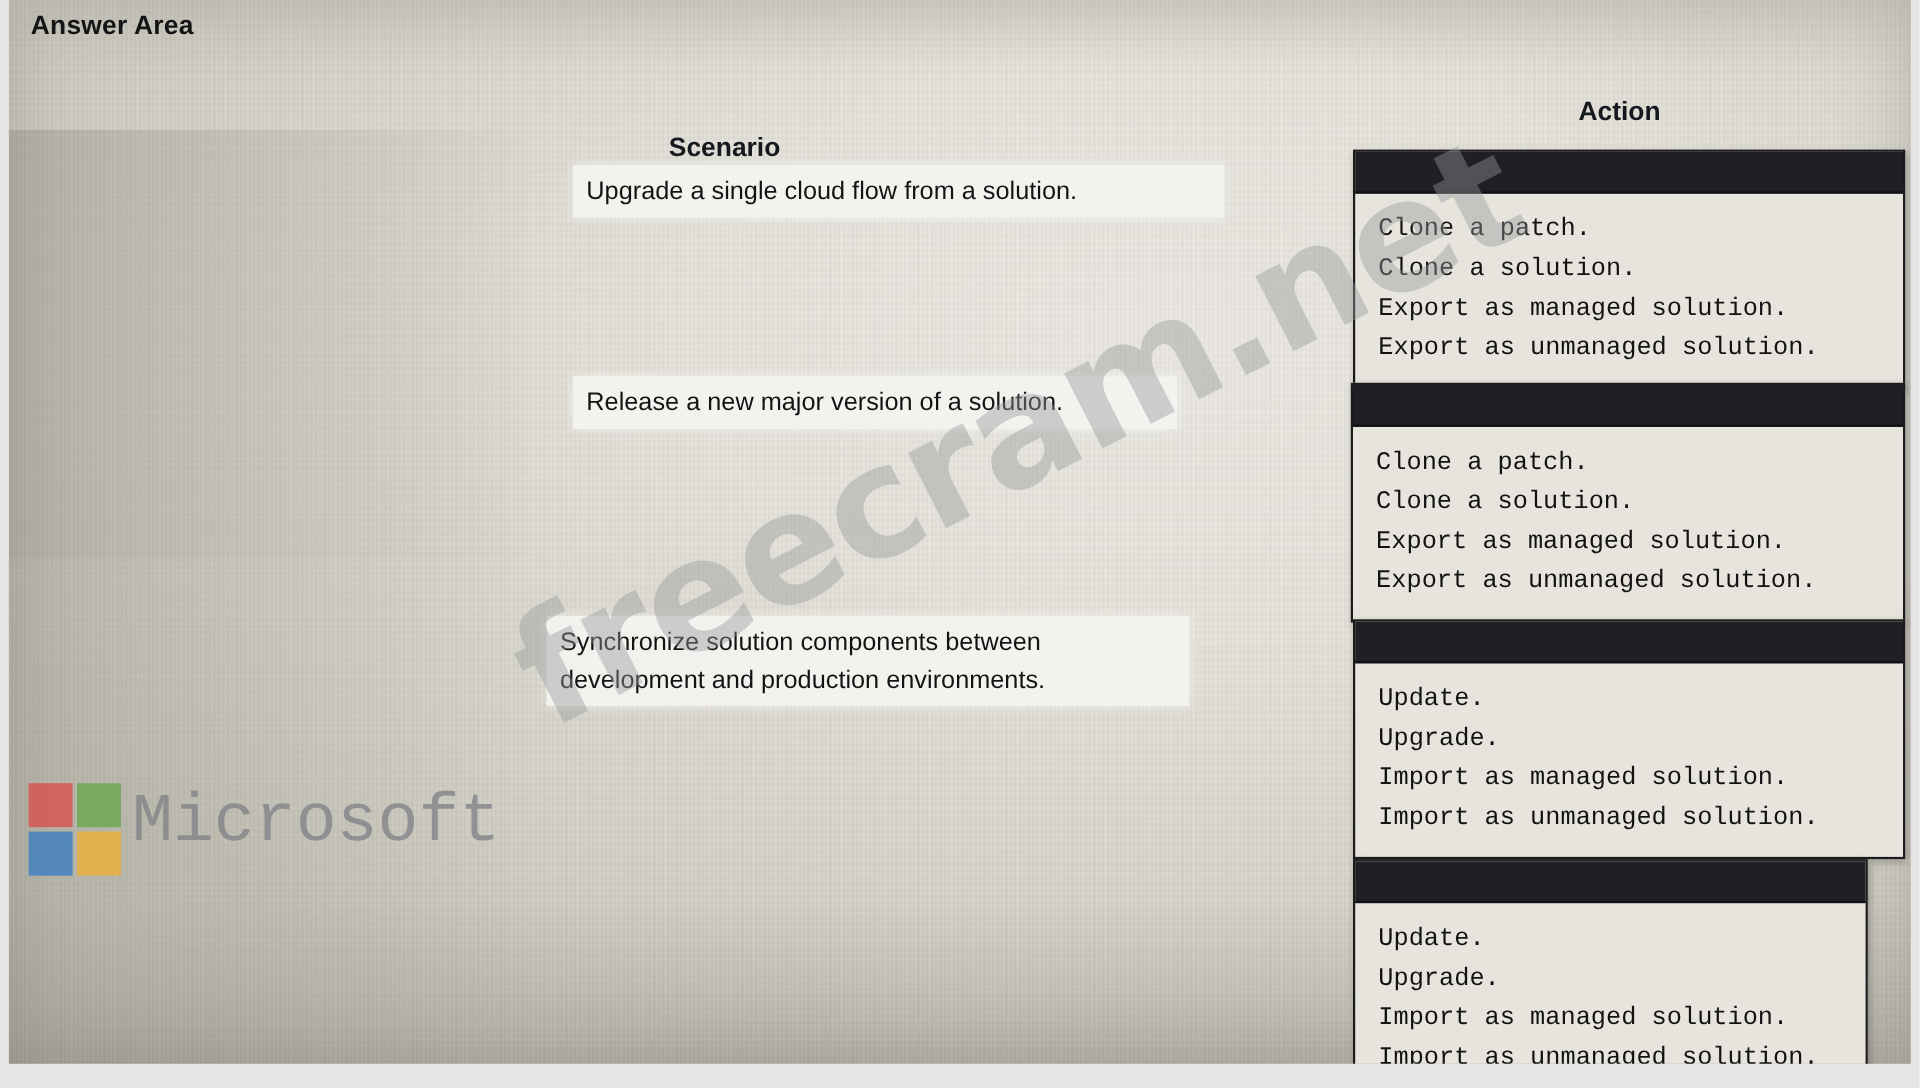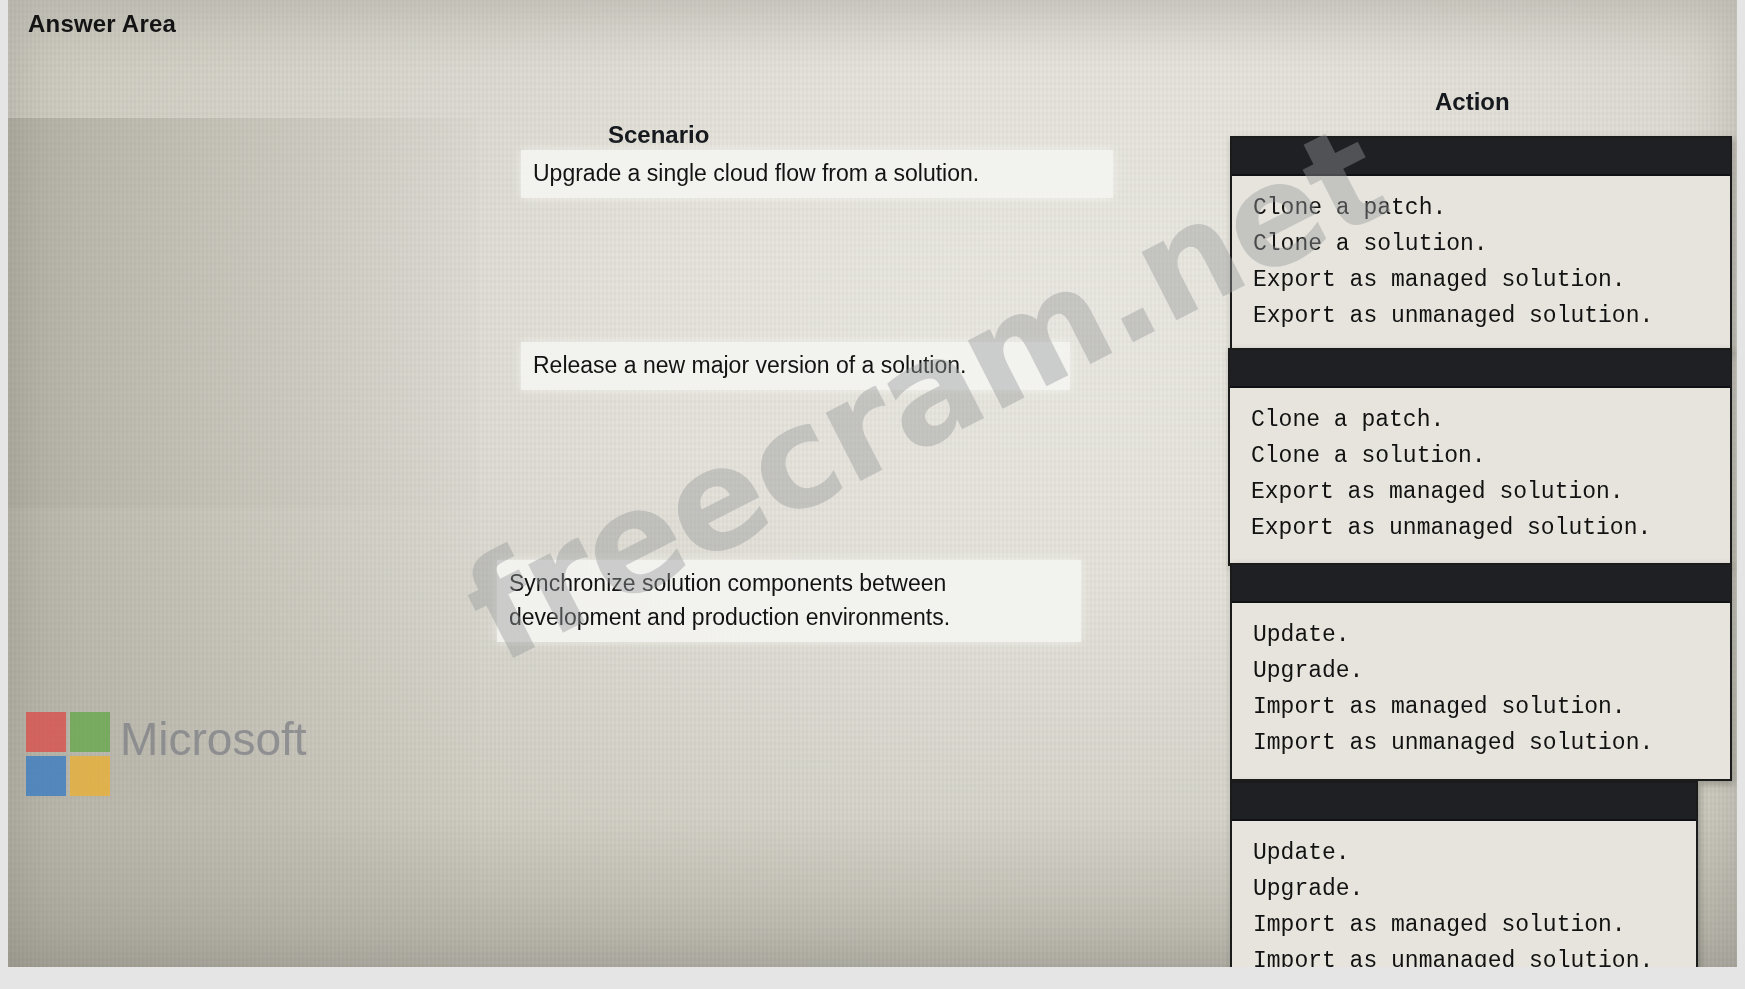--- a/index.html
+++ b/index.html
@@ -185,23 +185,23 @@
   }
   .ms-logo .q1 { left: 0; top: 0; background: #d9534f; }
   .ms-logo .q2 { left: 44px; top: 0; background: #6aa84f; }
   .ms-logo .q3 { left: 0; top: 44px; background: #3f7fc1; }
   .ms-logo .q4 { left: 44px; top: 44px; background: #e8b13a; }
 
   .ms-word {
     position: absolute;
     left: 112px;
     top: 712px;
-    font-size: 46px;
+    font-size: 62px;
     color: rgba(128,130,134,0.78);
-    font-family: Liberation Sans, sans-serif;
+    font-family: Liberation Mono, monospace;
     pointer-events: none;
   }
 </style>
 </head>
 <body>
 
 <div id="screen">
   <div id="page">
 
     <div class="shade-top"></div>

